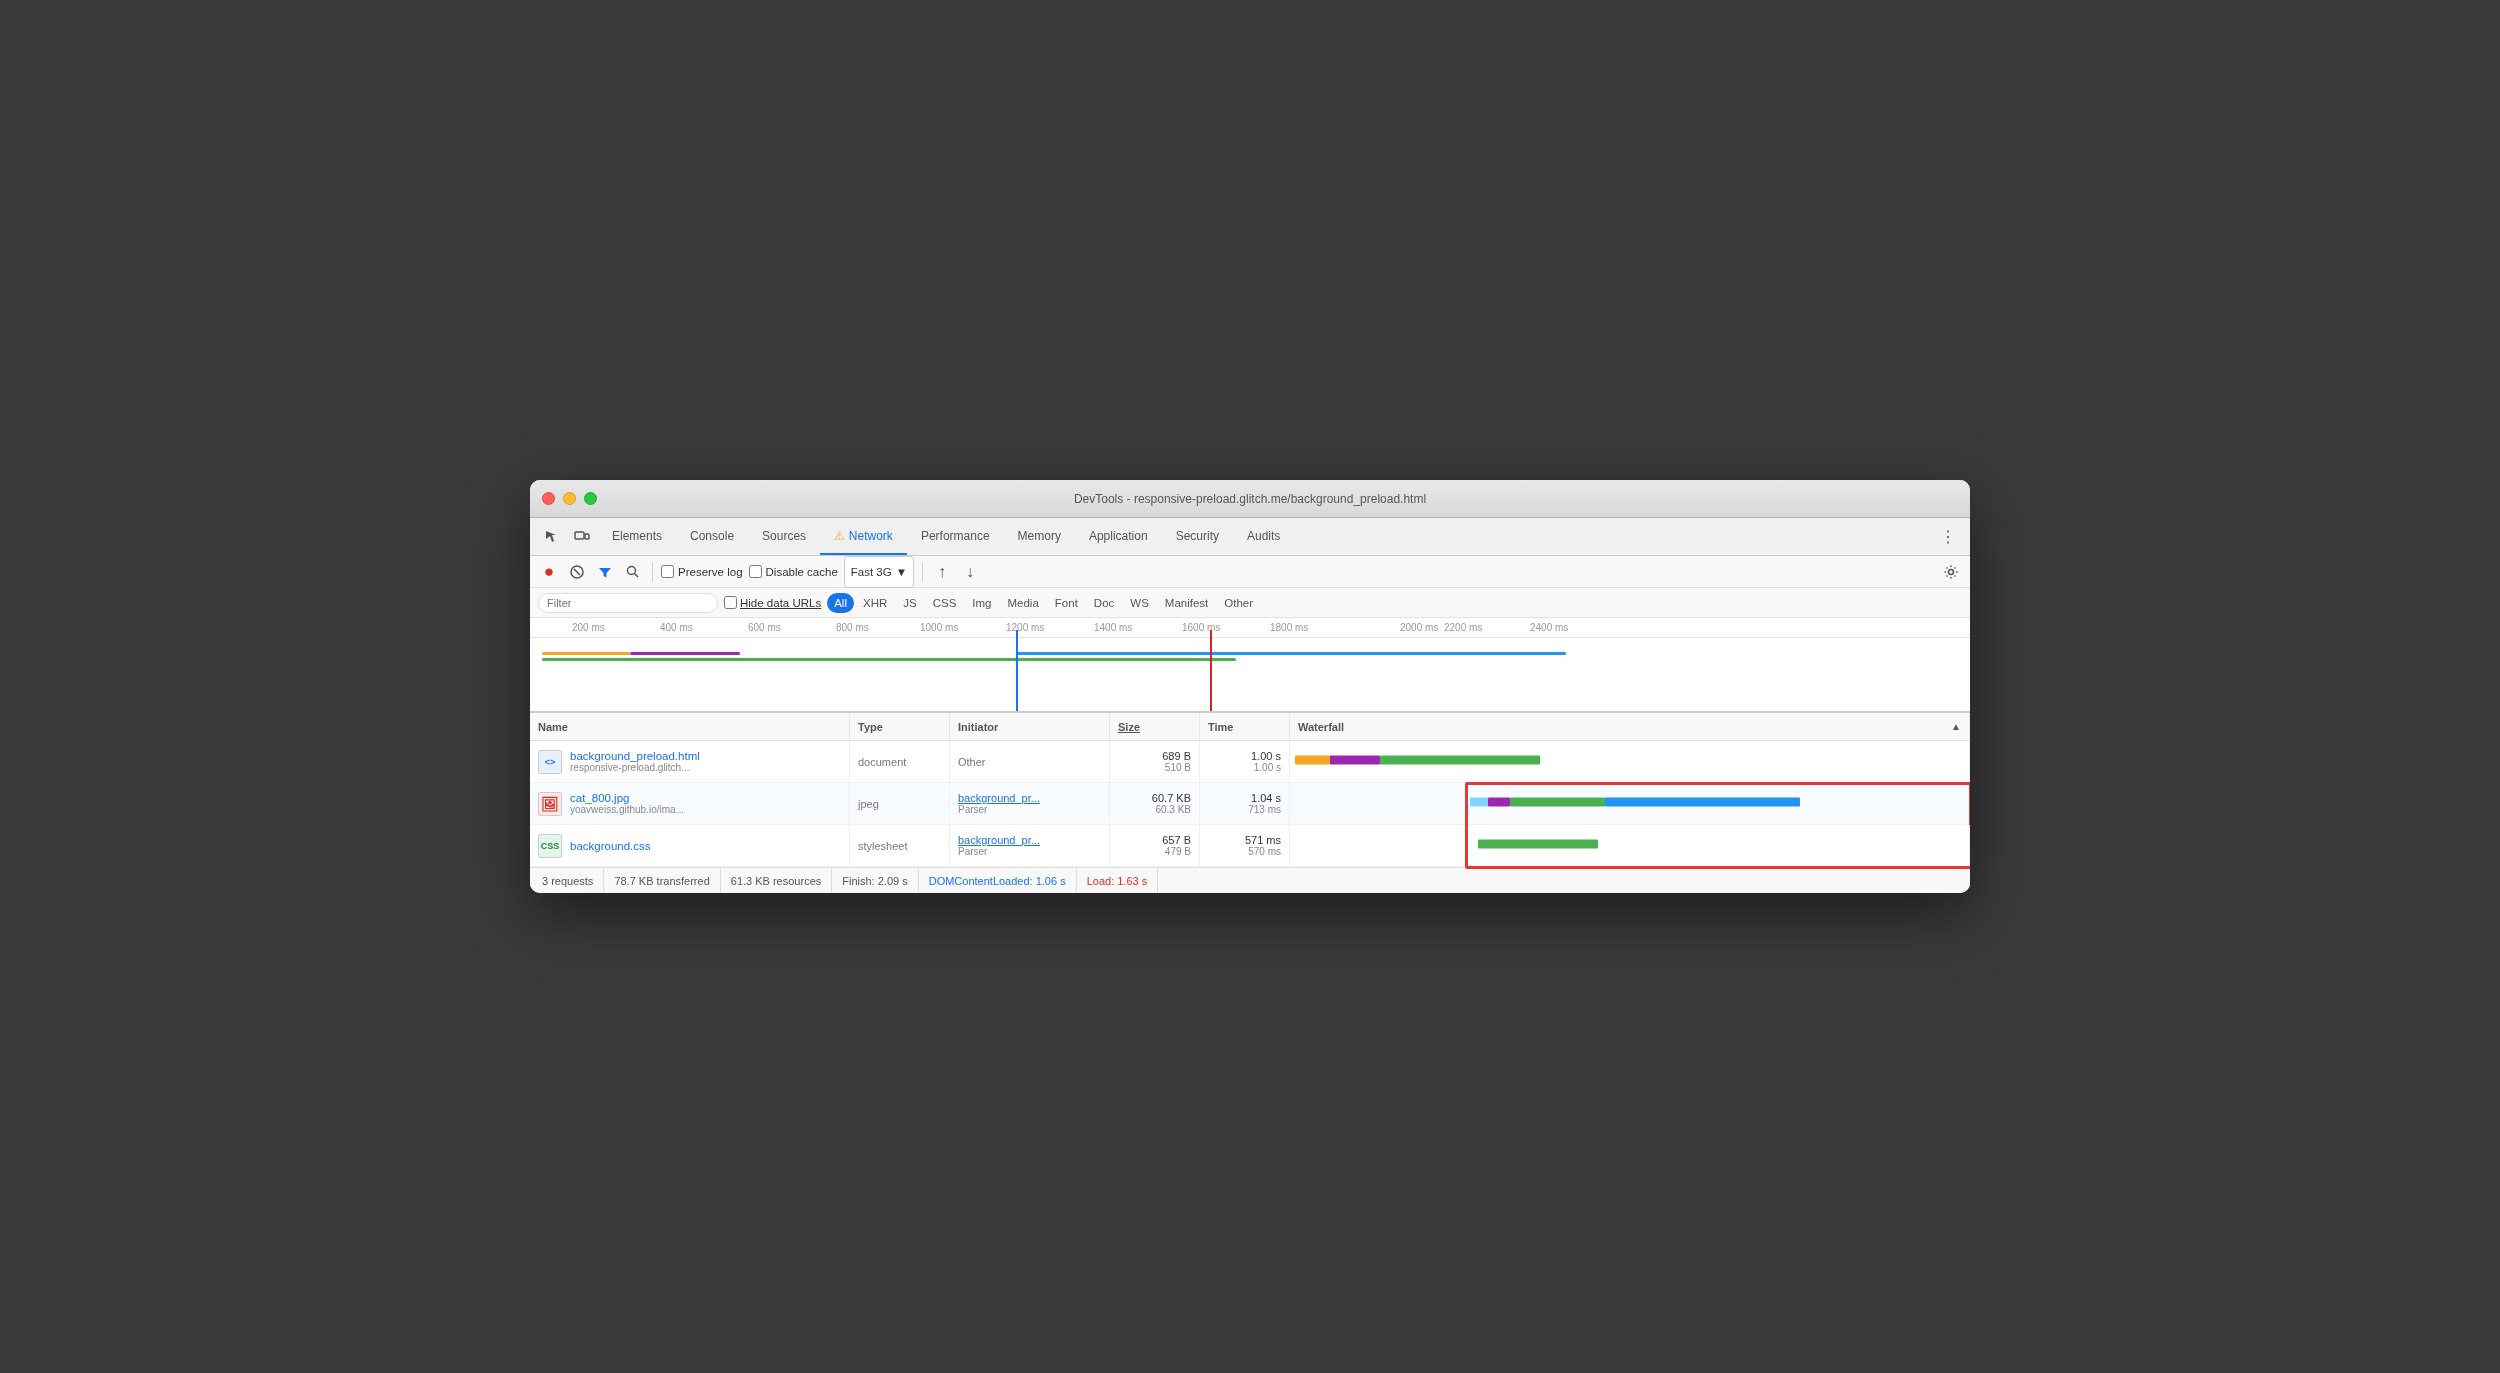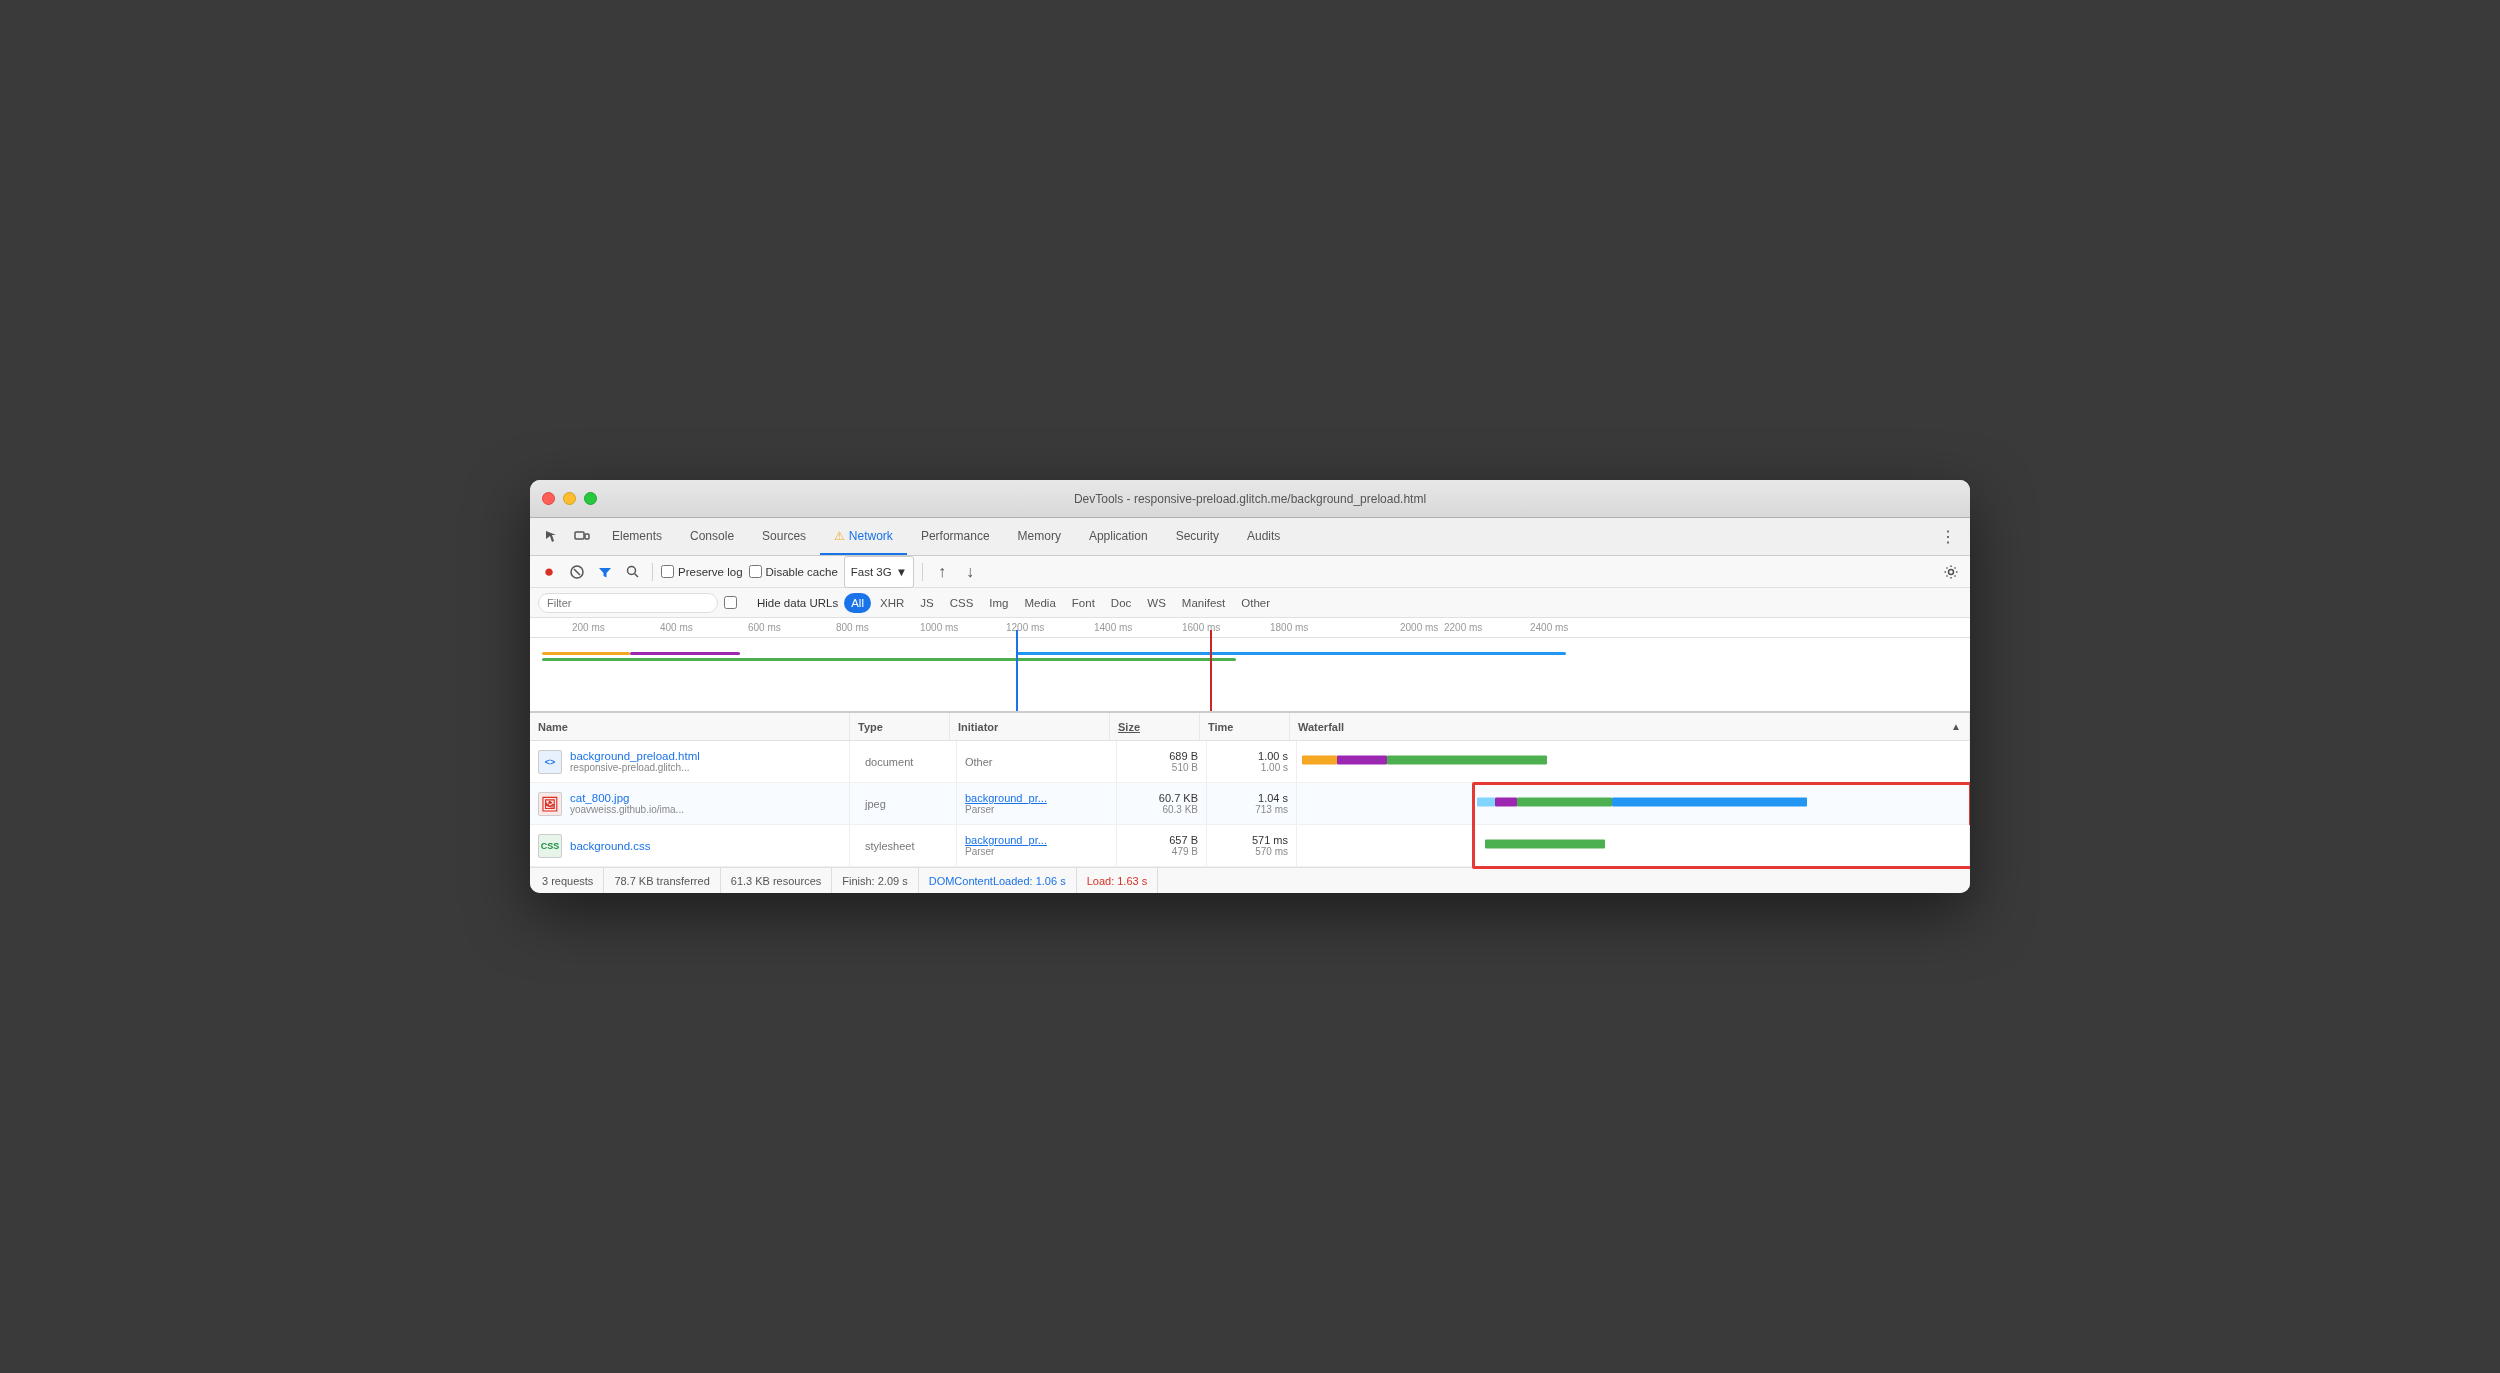--- a/index.html
+++ b/index.html
@@ -184,23 +184,24 @@
       border-radius: 10px;
       padding: 0 8px;
       font-size: 11px;
       color: #555;
       background: white;
       outline: none;
     }
     .filter-checkbox {
       display: flex;
       align-items: center;
-      gap: 20px;
+      gap: 3px;
       font-size: 11.5px;
       color: #333;
+      text-decoration: underline;
     }
     .filter-types {
       display: flex;
       align-items: center;
       gap: 2px;
     }
     .ft-btn {
       padding: 1px 7px;
       font-size: 11.5px;
       cursor: pointer;
@@ -303,21 +304,21 @@
     .table-row:nth-child(even) { background: white; }
     .td {
       font-size: 11px;
       color: #333;
       padding: 4px 8px;
       display: flex;
       align-items: center;
       border-right: 1px solid #eee;
     }
     .td.name { width: 320px; min-width: 320px; gap: 8px; }
-    .td.type { width: 100px; color: #777; margin-left: 7px; }
+    .td.type { width: 100px; color: #777; }
     .td.initiator { width: 160px; color: #777; flex-direction: column; align-items: flex-start; justify-content: center; }
     .td.size { width: 90px; flex-direction: column; align-items: flex-end; justify-content: center; }
     .td.time { width: 90px; flex-direction: column; align-items: flex-end; justify-content: center; }
     .td.waterfall { flex: 1; position: relative; padding: 0; }
     .name-icon {
       width: 24px;
       height: 24px;
       border: 1px solid #ccc;
       border-radius: 2px;
       display: flex;

